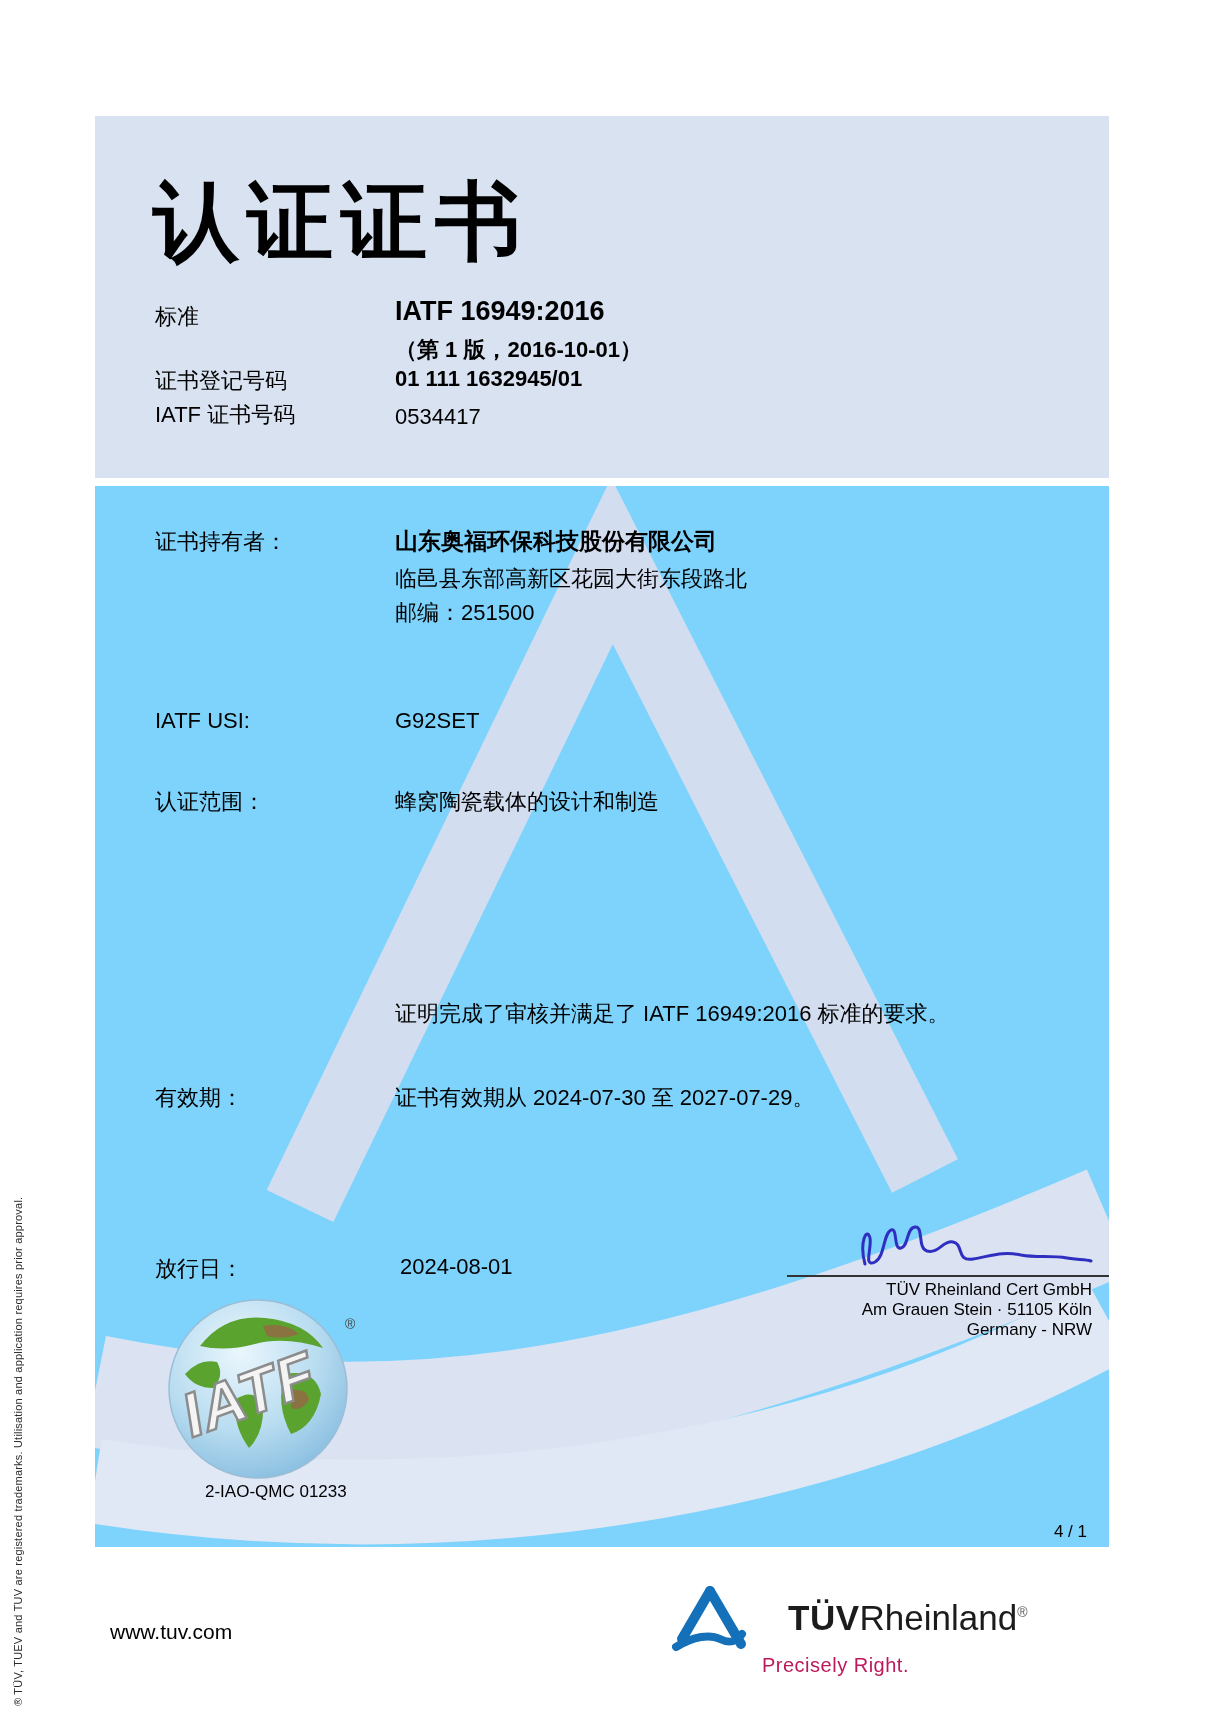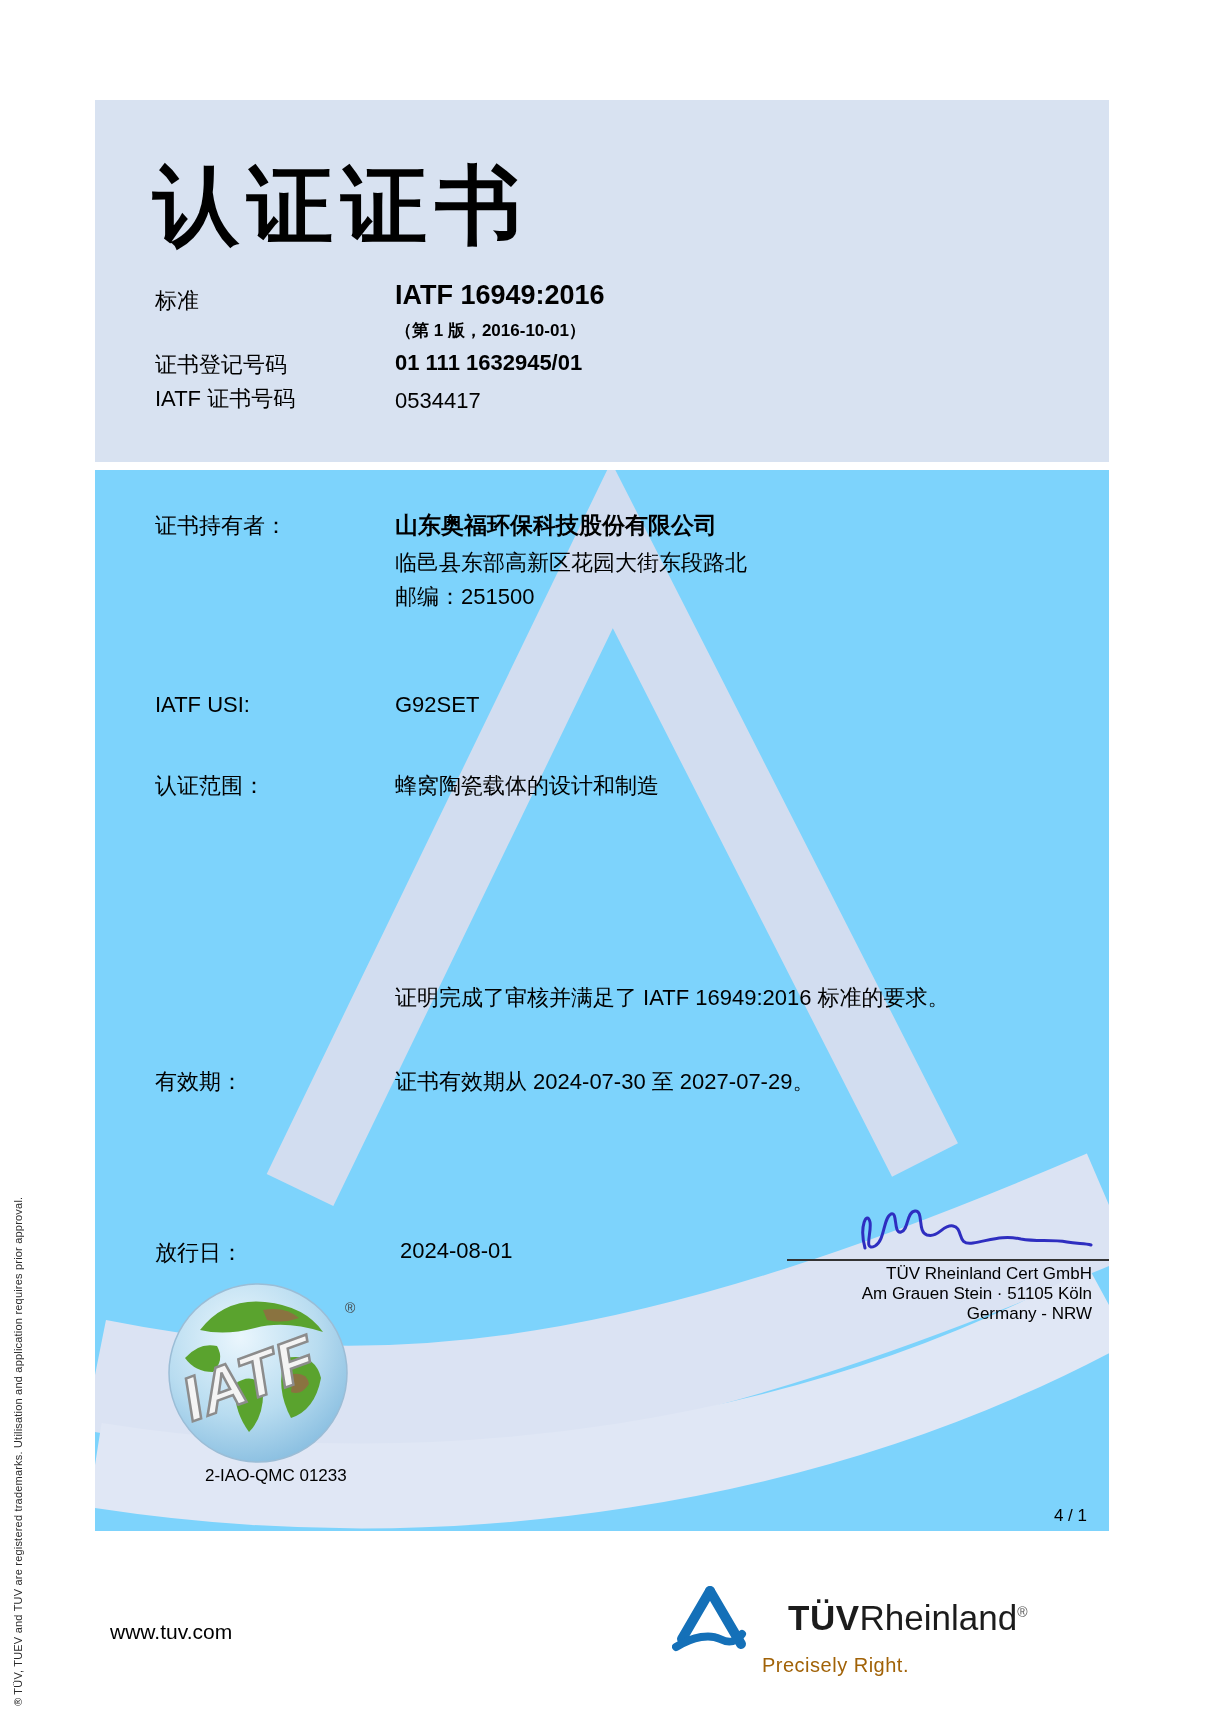--- a/index.html
+++ b/index.html
@@ -4,33 +4,33 @@
 <style>
   html,body{margin:0;padding:0;background:#ffffff;}
   .page{
     position:relative;
     width:1220px;height:1722px;
     background:#ffffff;
     font-family:"Liberation Sans","DejaVu Sans",sans-serif;
     color:#000;
     overflow:hidden;
   }
-  .panel{position:absolute;left:95px;width:1014px;}
+  .panel{position:absolute;left:95px;width:1014px;margin-top:16px;}
   .header-panel{top:100px;height:362px;background:#d8e2f1;}
   .body-panel{top:470px;height:1061px;background:#7dd3fc;overflow:hidden;}
   .wm{position:absolute;left:0;top:0;pointer-events:none;}
   .title{
     position:absolute;left:58px;top:58px;margin:0;
     font-size:86px;font-weight:bold;letter-spacing:8px;line-height:1.1;
   }
   .row-label{position:absolute;left:60px;font-size:22px;white-space:nowrap;}
   .row-value{position:absolute;left:300px;font-size:22px;white-space:nowrap;}
   .bold{font-weight:bold;}
   .std-value{font-size:27px;}
-  .std-edition{position:absolute;left:300px;font-size:17px;font-weight:bold;}
+  .std-edition{position:absolute;left:300px;font-size:22px;font-weight:bold;}
   .addr{line-height:34px;}
   .holder-name{font-size:23px;}
   .statement{position:absolute;left:300px;font-size:22px;white-space:nowrap;}
   .sig-line{position:absolute;background:#333;height:2px;}
   .issuer{
     position:absolute;right:17px;top:794px;
     font-size:17px;line-height:20px;text-align:right;white-space:nowrap;
   }
   .iatf-code{position:absolute;left:110px;top:996px;font-size:17px;}
   .page-num{position:absolute;right:22px;top:1036px;font-size:17px;}
@@ -38,21 +38,21 @@
     position:absolute;left:12px;top:1706px;width:596px;
     transform:rotate(-90deg);transform-origin:0 0;
     font-size:11px;color:#2b2b2b;letter-spacing:0.2px;white-space:nowrap;
   }
   .website{position:absolute;left:110px;top:1620px;font-size:21px;}
   .tuv-logo-mark{position:absolute;left:672px;top:1584px;}
   .tuv-logo-text{position:absolute;left:756px;top:1598px;font-size:35px;white-space:nowrap;color:#1c1c1c;}
   .tuv-logo-text .tuv{font-weight:bold;letter-spacing:0.5px;margin-left:32px;}
   .tuv-logo-text .rheinland{font-weight:normal;}
   .tuv-logo-text sup{font-size:14px;color:#555;font-weight:normal;}
-  .tagline{position:absolute;left:762px;top:1654px;font-size:20px;color:#a16207;letter-spacing:0.5px;}
+  .tagline{position:absolute;left:762px;top:1654px;font-size:20px;color:#be185d;letter-spacing:0.5px;}
   .iatf-logo{position:absolute;left:70px;top:810px;width:186px;height:186px;}
   .iatf-reg{position:absolute;left:250px;top:830px;font-size:14px;color:#444;}
   .sig-svg{position:absolute;left:756px;top:732px;}
 </style>
 </head>
 <body>
 
 <div class="page">
 
   <div class="side-note">® TÜV, TUEV and TUV are registered trademarks. Utilisation and application requires prior approval.</div>

